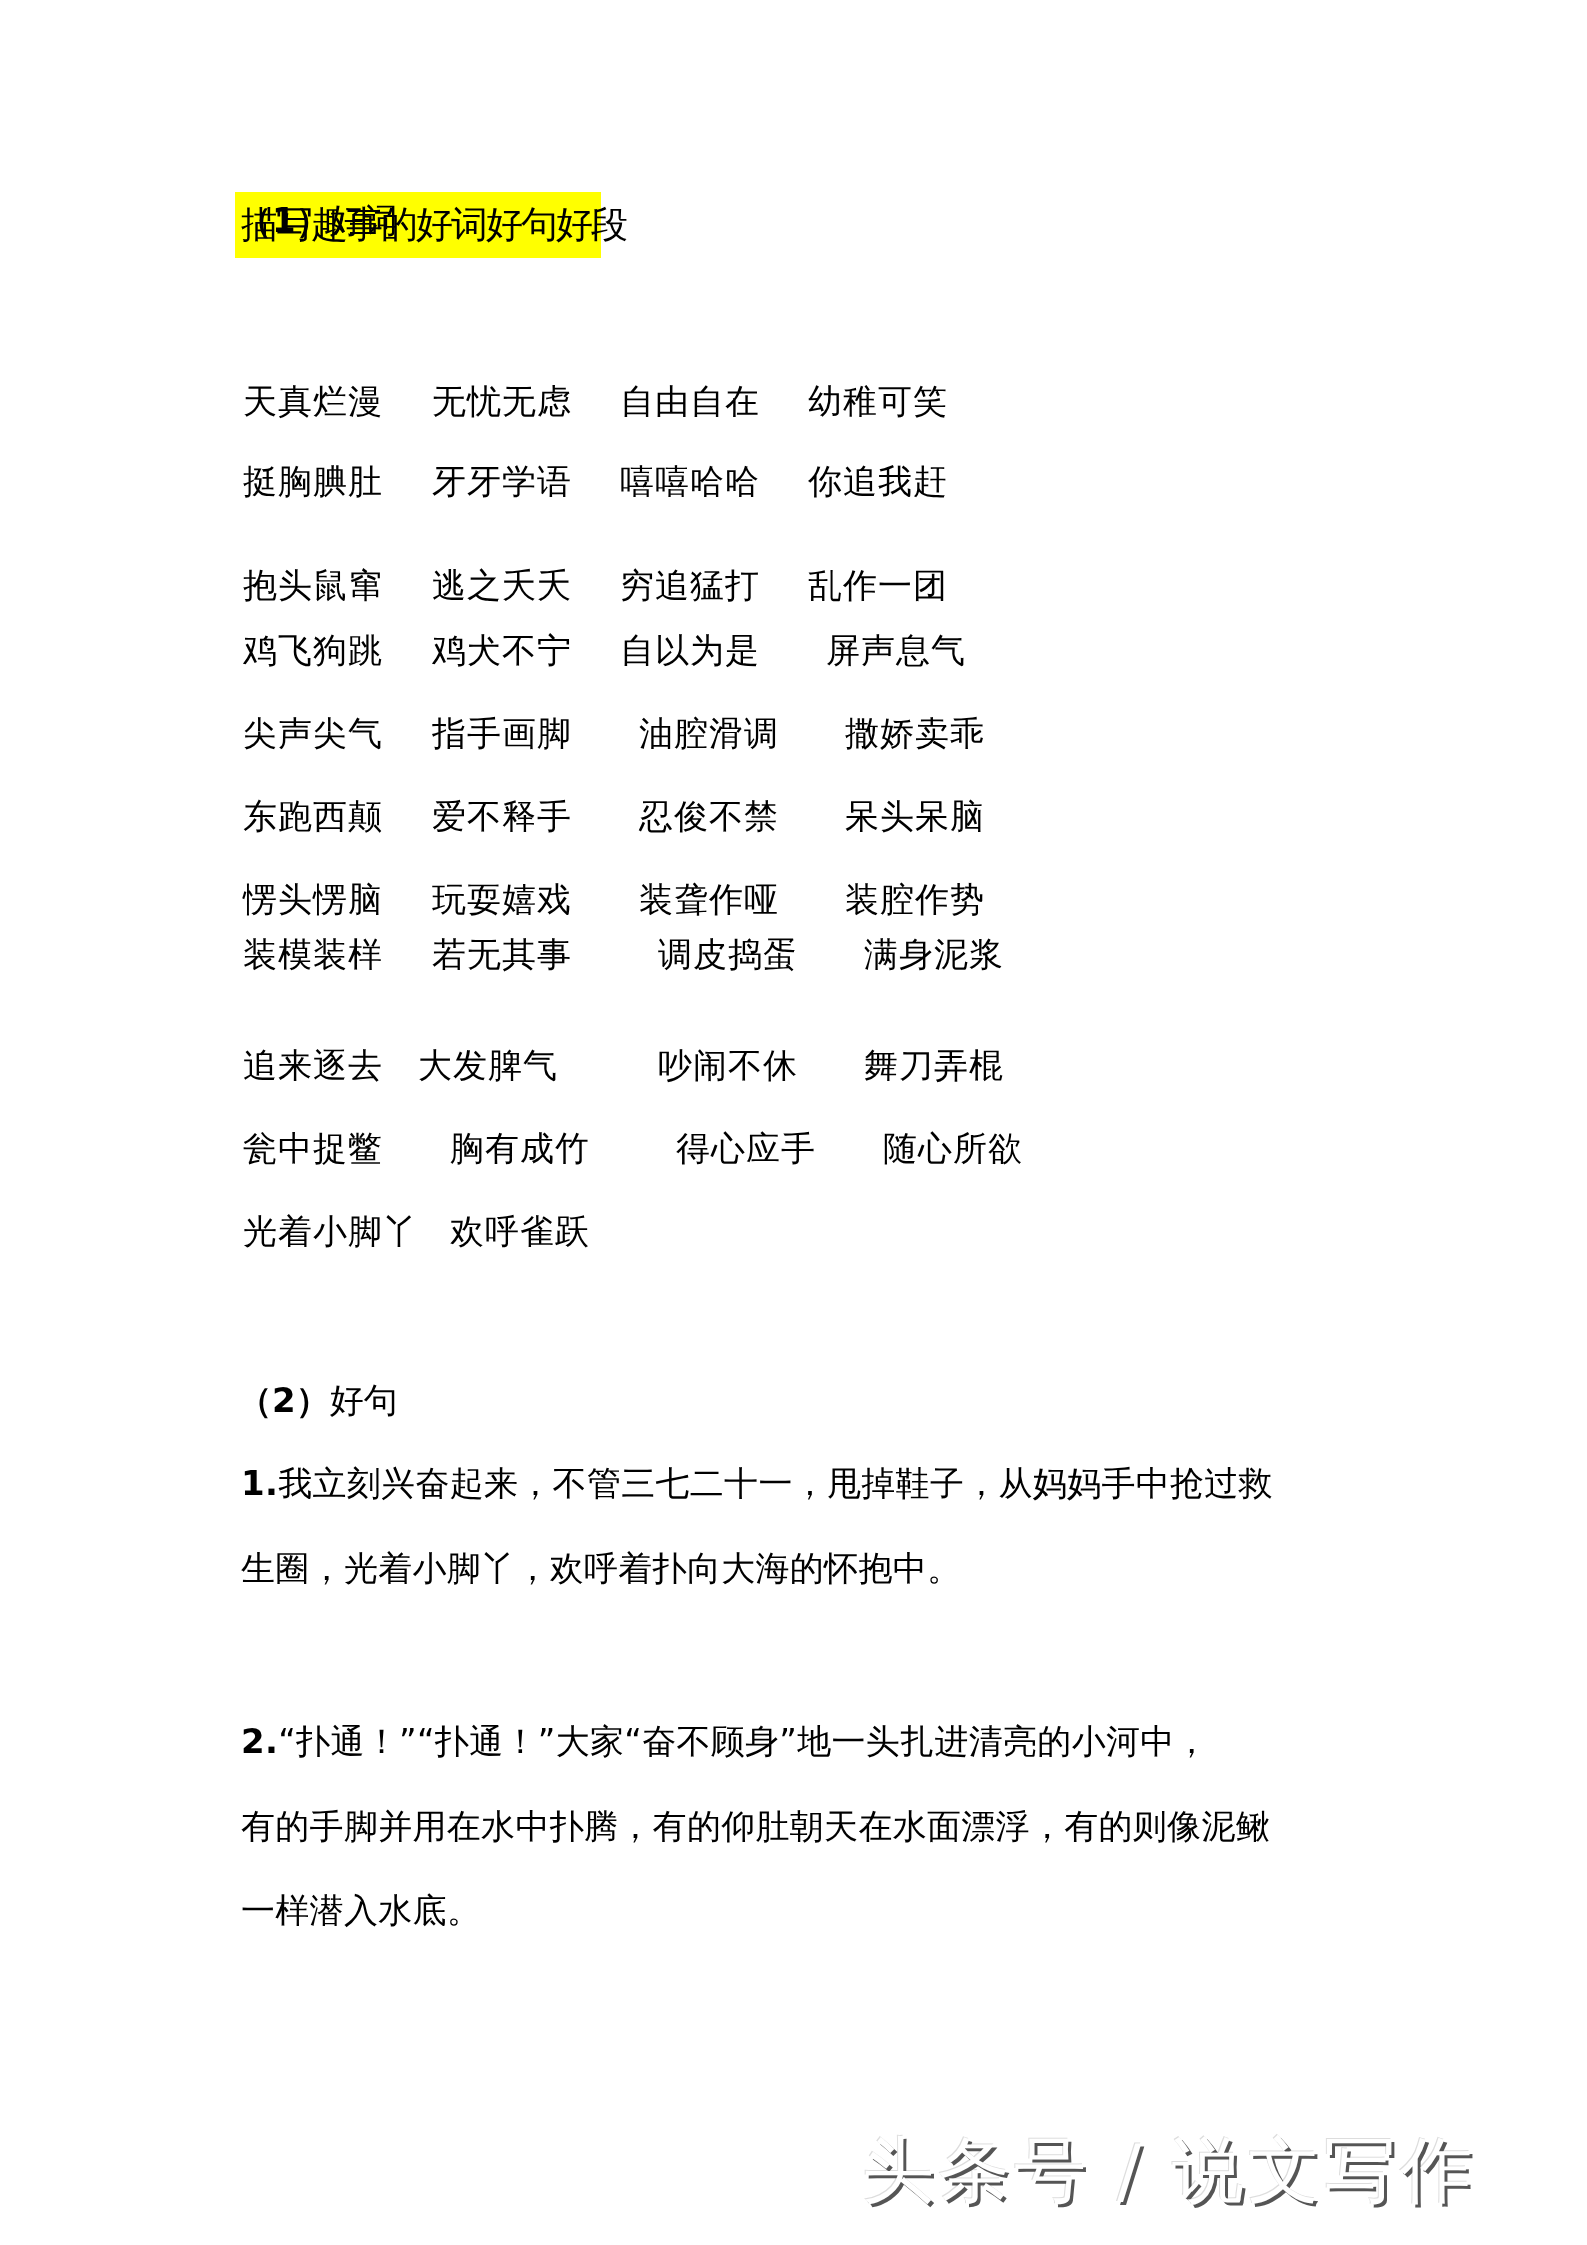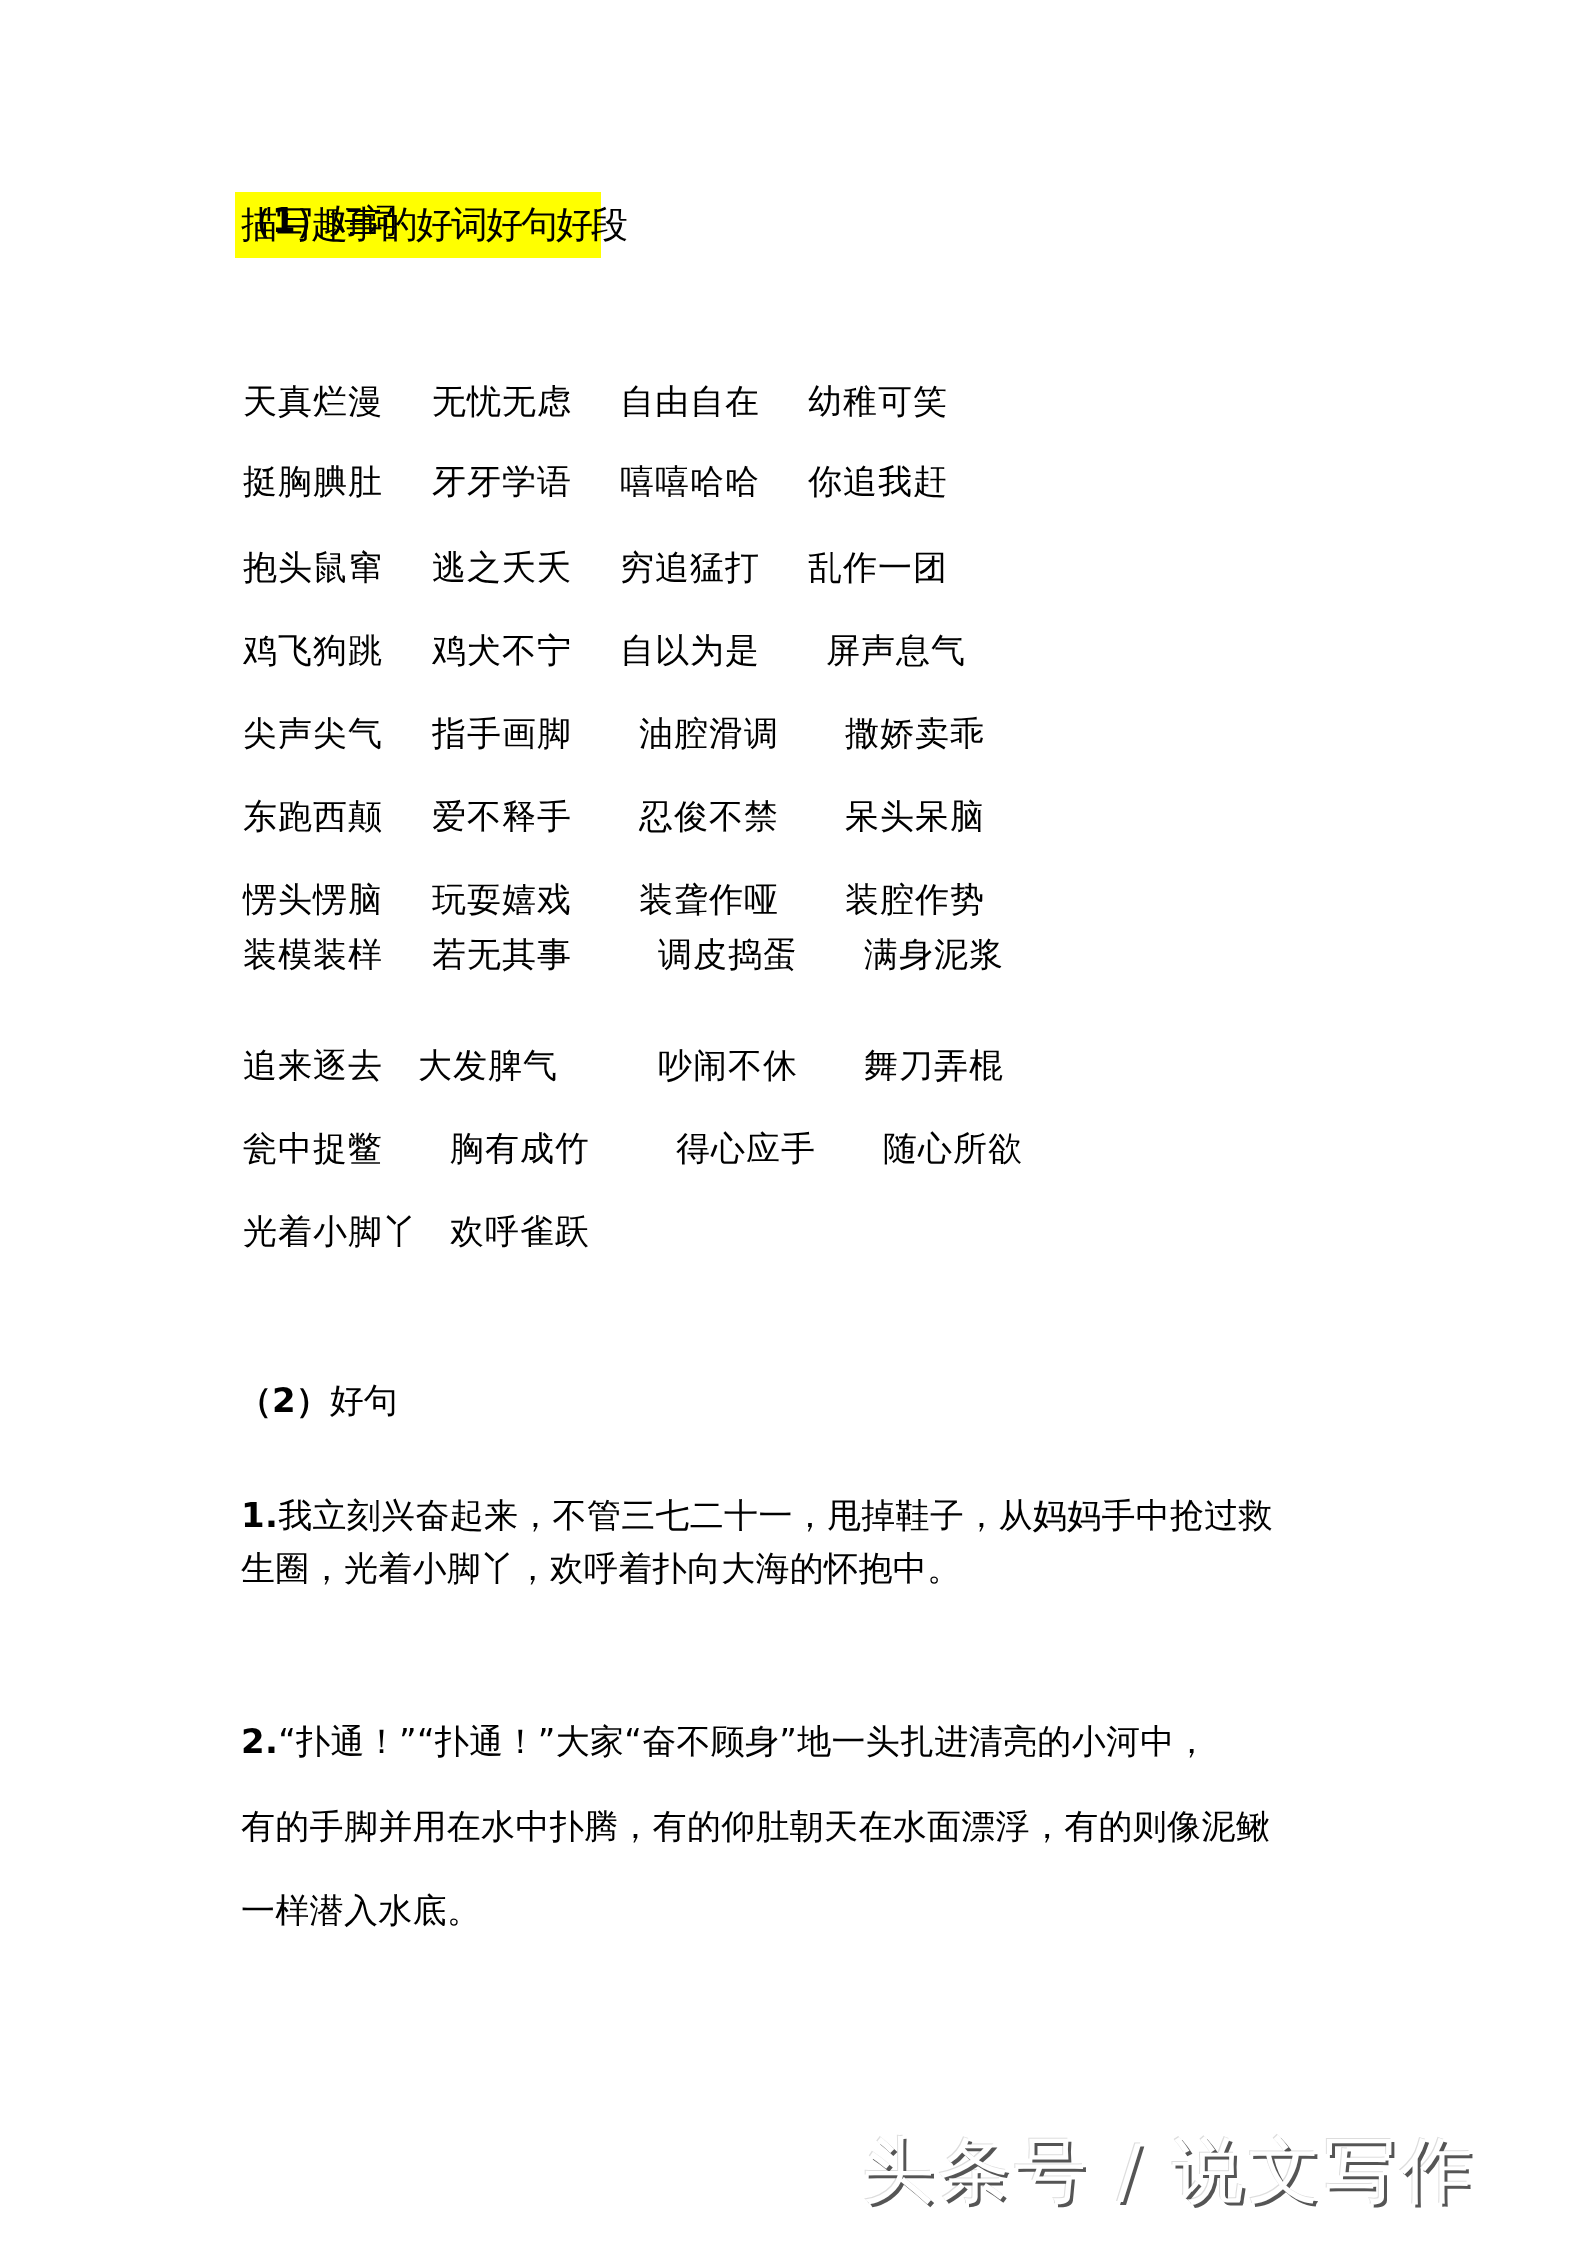--- a/index.html
+++ b/index.html
@@ -32,21 +32,21 @@
   <span class="word" style="left:432px">无忧无虑</span>
   <span class="word" style="left:620px">自由自在</span>
   <span class="word" style="left:808px">幼稚可笑</span>
 </div>
 <div class="word-row" style="top:459px;">
   <span class="word" style="left:243px">挺胸腆肚</span>
   <span class="word" style="left:432px">牙牙学语</span>
   <span class="word" style="left:620px">嘻嘻哈哈</span>
   <span class="word" style="left:808px">你追我赶</span>
 </div>
-<div class="word-row" style="top:545px;">
+<div class="word-row" style="top:563px;">
   <span class="word" style="left:243px">抱头鼠窜</span>
   <span class="word" style="left:432px">逃之夭夭</span>
   <span class="word" style="left:620px">穷追猛打</span>
   <span class="word" style="left:808px">乱作一团</span>
 </div>
 <div class="word-row" style="top:628px;">
   <span class="word" style="left:243px">鸡飞狗跳</span>
   <span class="word" style="left:432px">鸡犬不宁</span>
   <span class="word" style="left:620px">自以为是</span>
   <span class="word" style="left:826px">屏声息气</span>
@@ -89,21 +89,21 @@
 </div>
 <div class="word-row" style="top:1209px;">
   <span class="word" style="left:243px">光着小脚丫</span>
   <span class="word" style="left:450px">欢呼雀跃</span>
 </div>
 
 <div class="section-head" style="top:1380px;">
   <span class="num">（2）</span><span>好句</span>
 </div>
 
-<div class="sent-line" style="top:1461px;margin-top:32px;">
+<div class="sent-line" style="top:1461px;">
   <span class="num">1.</span><span>我立刻兴奋起来，不管三七二十一，甩掉鞋子，从妈妈手中抢过救</span>
 </div>
 <div class="sent-line" style="top:1546px;">
   <span>生圈，光着小脚丫，欢呼着扑向大海的怀抱中。</span>
 </div>
 
 <div class="sent-line" style="top:1719px;text-align:right;">
   <span class="num">2.</span><span>“扑通！”“扑通！”大家“奋不顾身”地一头扎进清亮的小河中，</span>
 </div>
 <div class="sent-line" style="top:1804px;">

